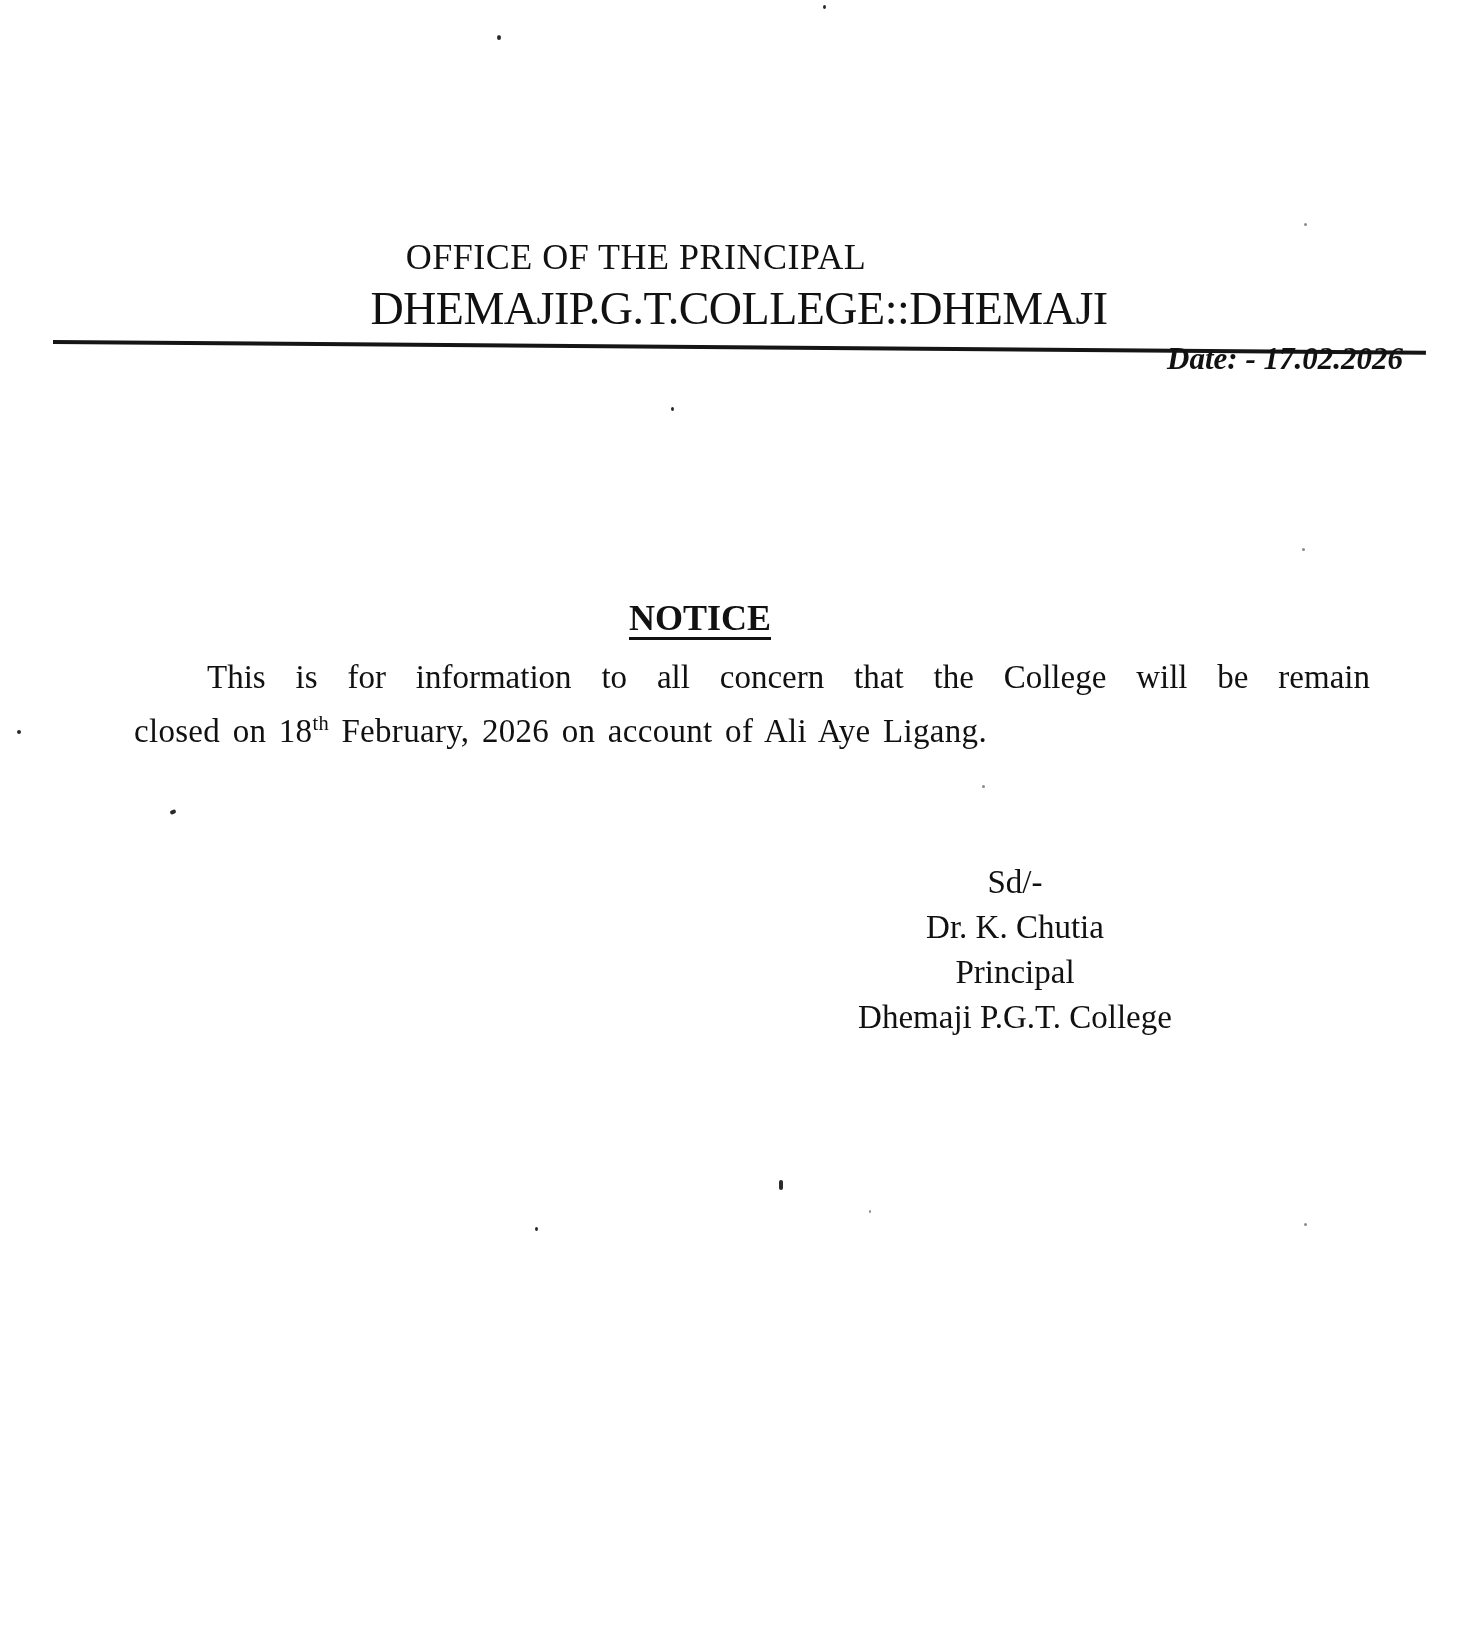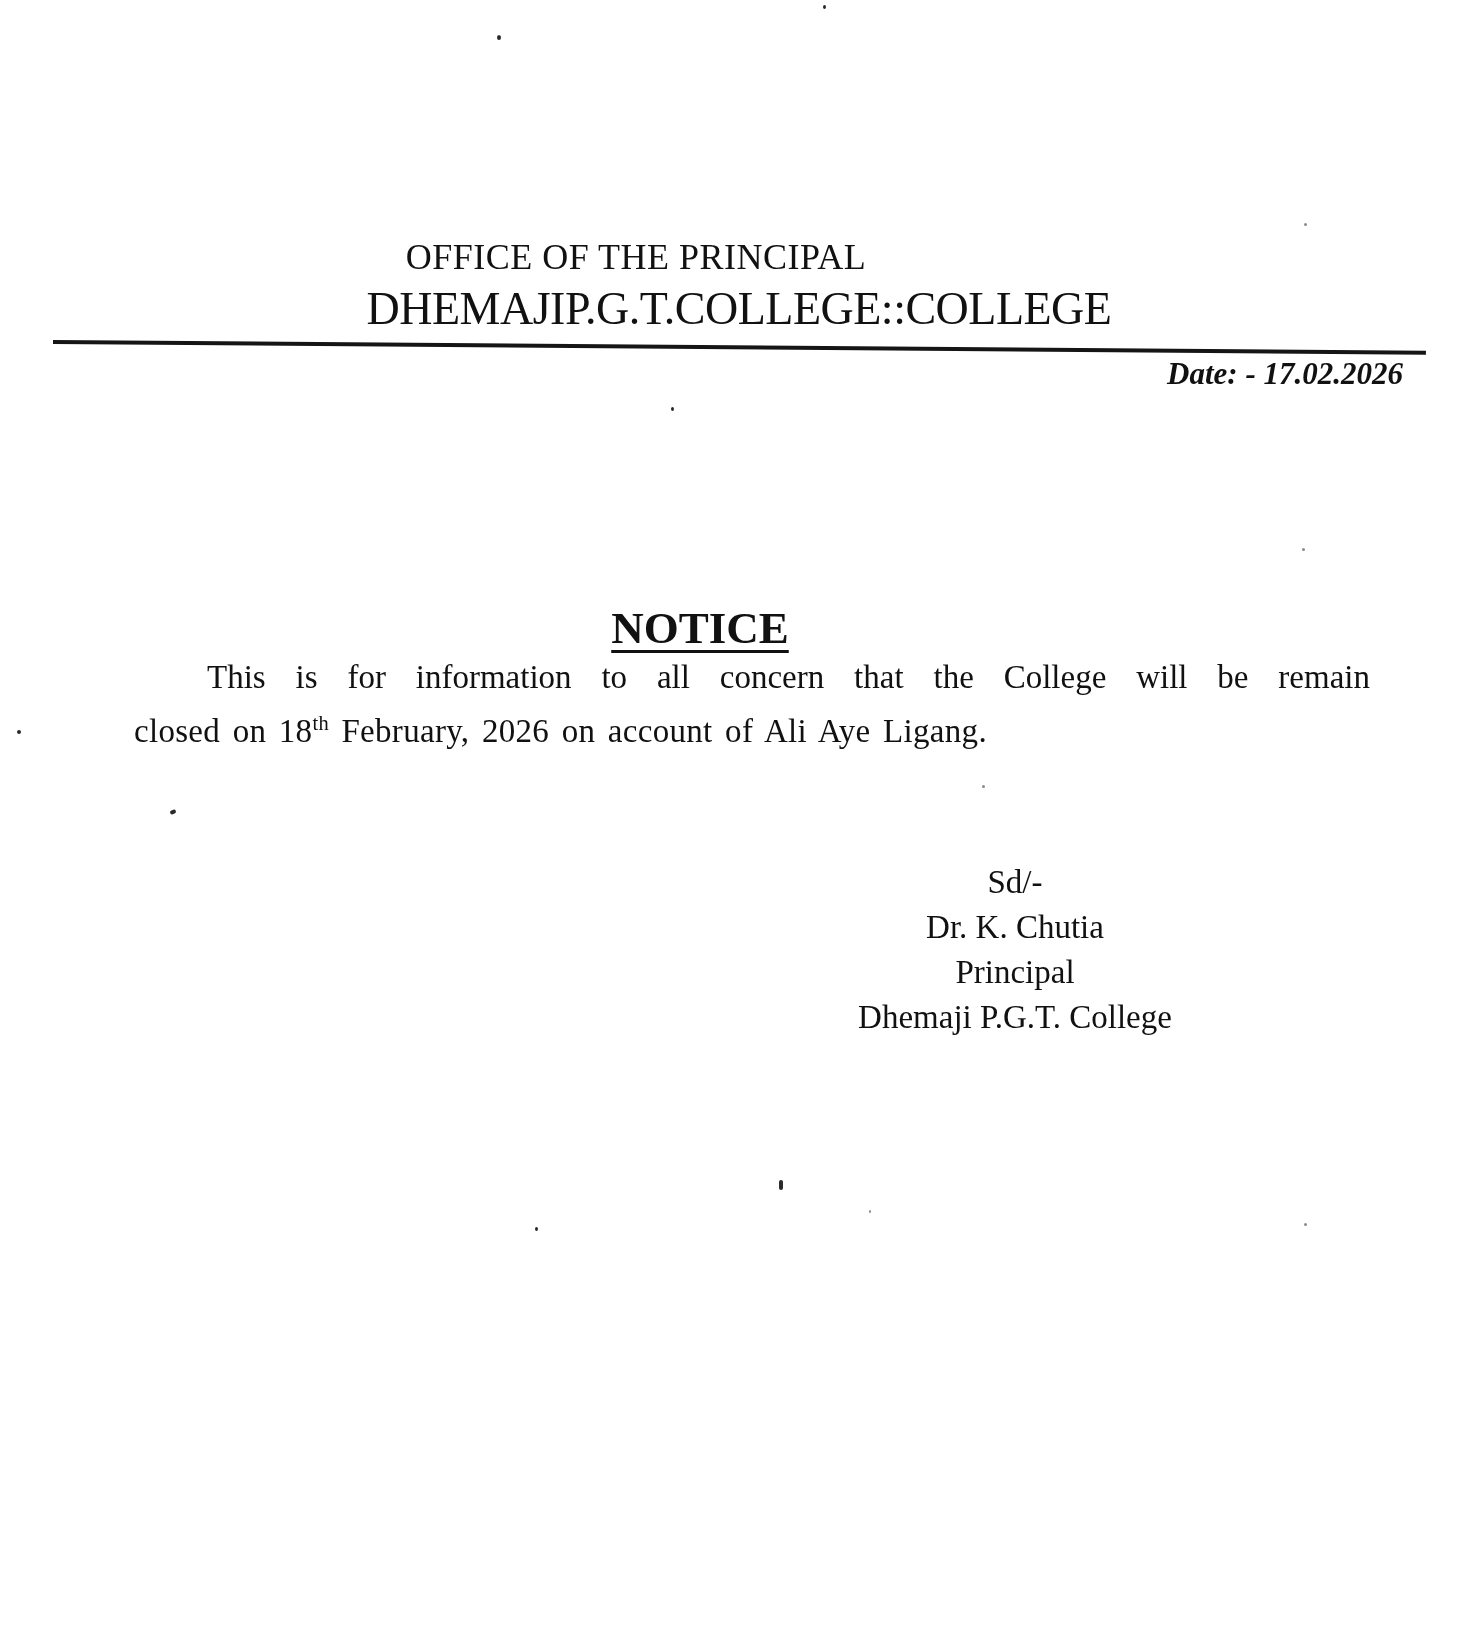--- a/index.html
+++ b/index.html
@@ -60,36 +60,36 @@
     top: 345px;
     font-size: 31px;
     font-weight: bold;
     font-style: italic;
     line-height: 1.1;
     white-space: nowrap;
   }
   .date {
     position: absolute;
     right: 75px;
-    top: 357px;
+    top: 342px;
     font-size: 31px;
     font-weight: bold;
     font-style: italic;
     line-height: 1.1;
     white-space: nowrap;
   }
 
   
   .notice-title {
     position: absolute;
     top: 576px;
     left: 0;
     width: 1400px;
     text-align: center;
-    font-size: 45px;
+    font-size: 36px;
     font-weight: bold;
     line-height: 1;
   }
   .notice-title .underlined {
     text-decoration: underline;
     text-decoration-thickness: 3px;
     text-underline-offset: 7px;
   }
 
   
@@ -143,21 +143,21 @@
   .speck.dash { border-radius: 2px; }
   .speck.faint { background: #8a8a8a; }
 </style>
 </head>
 <body>
 
 <div class="page">
 
   <header>
     <div class="office-line">OFFICE OF THE PRINCIPAL</div>
-    <div class="college-line">DHEMAJIP.G.T.COLLEGE::COLLEGE</div>
+    <div class="college-line">DHEMAJIP.G.T.COLLEGE::DHEMAJI</div>
   </header>
 
   <div class="rule"></div>
 
   <div class="date">Date: - 17.02.2026</div>
 
   <h1 class="notice-title"><span class="underlined">NOTICE</span></h1>
 
   <main>
     <div class="body-line1">This is for information to all concern that the College will be remain</div>

